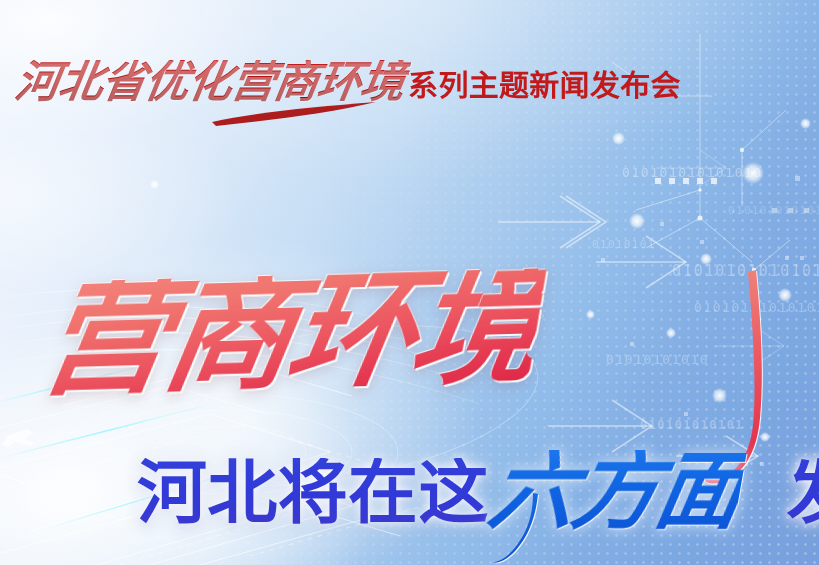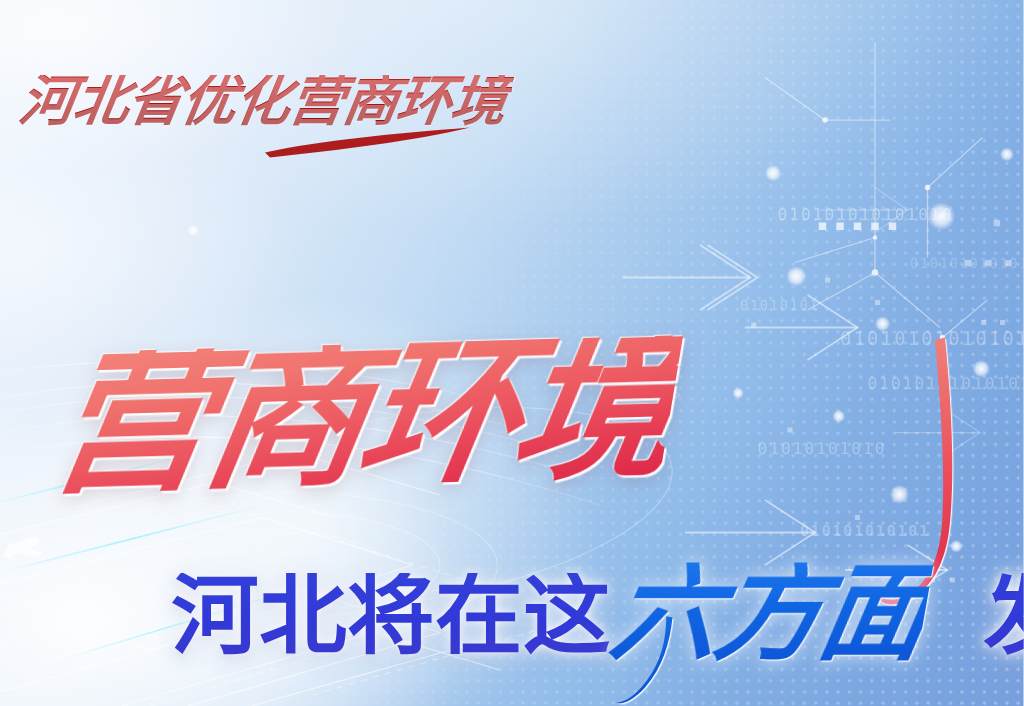--- a/index.html
+++ b/index.html
@@ -350,20 +350,21 @@
   <div class="sq dim" style="left:601px; top:258px; width:4px; height:4px;"></div>
   <div class="sq dim" style="left:785px; top:256px; width:4px; height:4px;"></div>
   <div class="sq dim" style="left:800px; top:256px; width:4px; height:4px;"></div>
   <div class="sq dim" style="left:630px; top:342px; width:4px; height:4px;"></div>
   <div class="sq dim" style="left:744px; top:462px; width:4px; height:4px;"></div>
   <div class="sq dim" style="left:760px; top:462px; width:4px; height:4px;"></div>
   <div class="sq dim" style="left:684px; top:412px; width:4px; height:4px;"></div>
 
   <div class="headline-row" id="banner">
     <span class="banner-script">河北省优化营商环境</span>
+    <span class="banner-block">系列主题新闻发布会</span>
   </div>
   <svg id="banner-swoosh" width="180" height="28" viewBox="0 0 180 28" aria-hidden="true">
     <path d="M2 22 C 48 12, 104 7, 166 2 C 120 13, 62 20, 6 26 Z" fill="#ab1212" opacity=".95"></path>
   </svg>
 
   <div class="headline-row" id="line-main">
     <span class="main-red">营商环境</span>
   </div>
   <svg id="red-tail" width="112" height="230" viewBox="0 0 112 230" aria-hidden="true">
     <defs>

